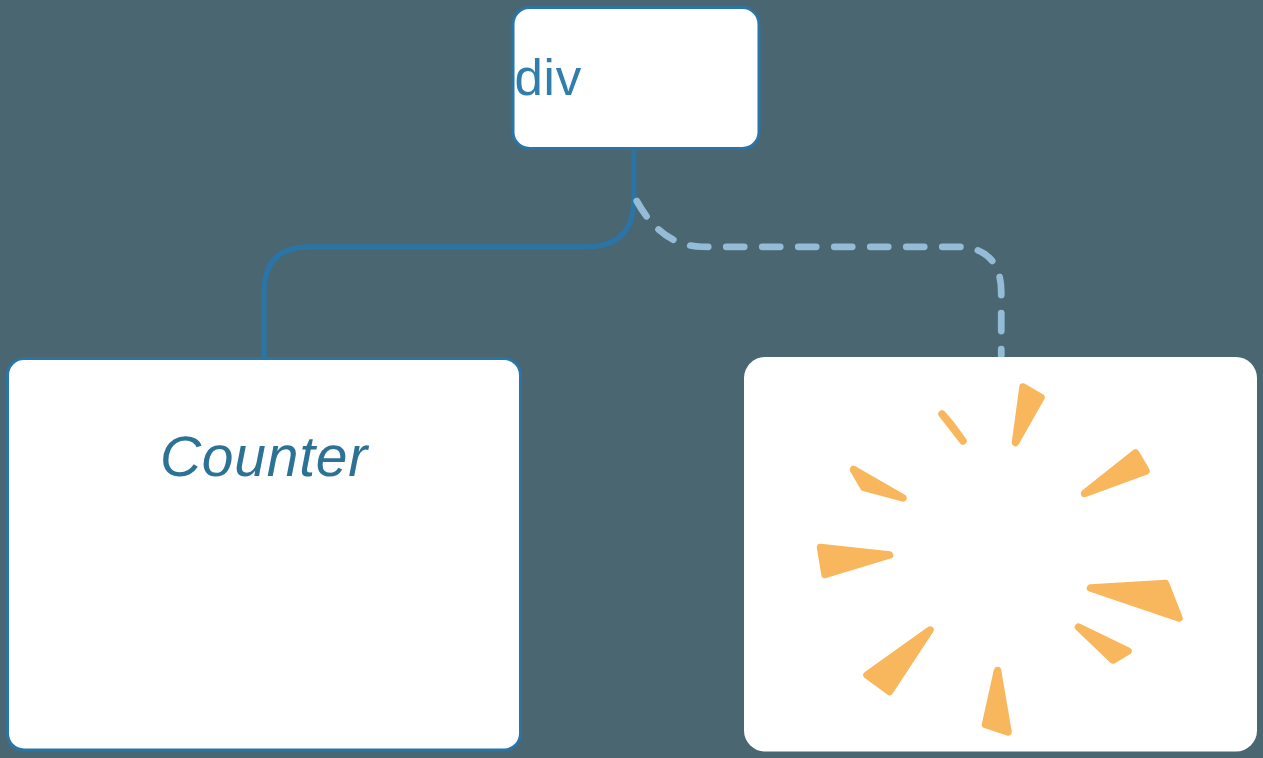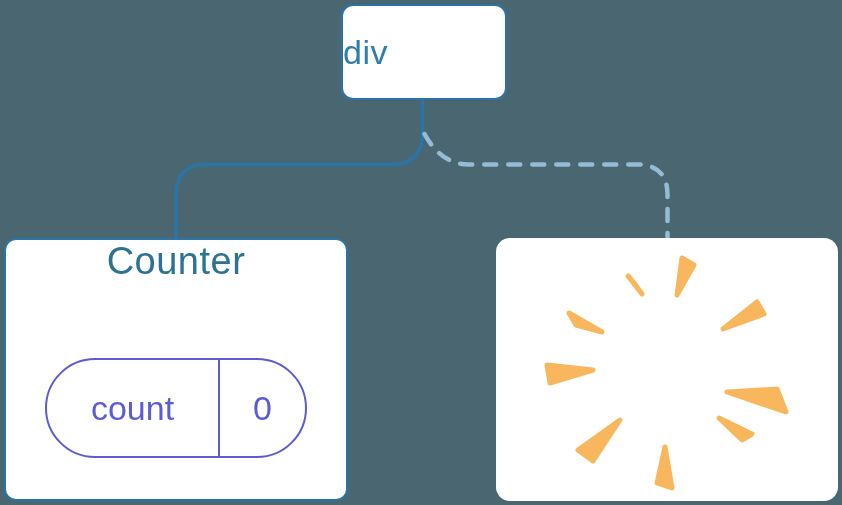--- a/index.html
+++ b/index.html
@@ -46,24 +46,26 @@
     font-size:34px;
     color:var(--root-text);
     letter-spacing:0.5px;
   }
   .counter-node{
     left:4px;top:238px;
     width:344px;height:263px;
     border:2px solid var(--line);
   }
   .node-title{
+    margin-top:44px;
     text-align:center;
     font-size:38px;
     color:var(--title-text);
     letter-spacing:0.5px;
+    font-style:italic;
   }
   .state-pill{
     position:absolute;
     left:39px;top:118px;
     width:262px;height:100px;
     box-sizing:border-box;
     border:2px solid var(--state-accent);
     border-radius:60px;
     display:flex;
     color:var(--state-accent);
@@ -108,28 +110,20 @@
     <path d="M422.5 100 L422.5 133 Q422.5 164.5 391 164.5 L206 164.5 Q176 164.5 176 195 L176 238" fill="none" stroke="var(--line)" stroke-width="3.5"></path>
     <path d="M424.5 134 Q441 164 468 164.5 L637 164.5 Q667.5 164.5 667.5 195 L667.5 237" fill="none" stroke="var(--dash-line)" stroke-width="4.5" stroke-dasharray="12 12" stroke-linecap="round"></path>
   </svg>
 
   <div class="node root-node">
     <span>div</span>
   </div>
 
   <div class="node counter-node">
     <div class="node-title">Counter</div>
-    <div class="state-pill">
-      <div class="state-key-cell">
-        <span>count</span>
-      </div>
-      <div class="state-value-cell">
-        <span>0</span>
-      </div>
-    </div>
   </div>
 
   <div class="node poof-node">
     <svg width="342" height="263" viewBox="0 0 342 263">
       <g>
         <polygon class="poof-spike" points="132,38 138,45 146,56"></polygon>
         <polygon class="poof-spike" points="186,20 198,27 181,57"></polygon>
         <polygon class="poof-spike" points="261,64 268,76 227,91"></polygon>
         <polygon class="poof-spike" points="73,75 80,87 106,94"></polygon>
         <polygon class="poof-spike" points="51,127 54,145 97,132"></polygon>

